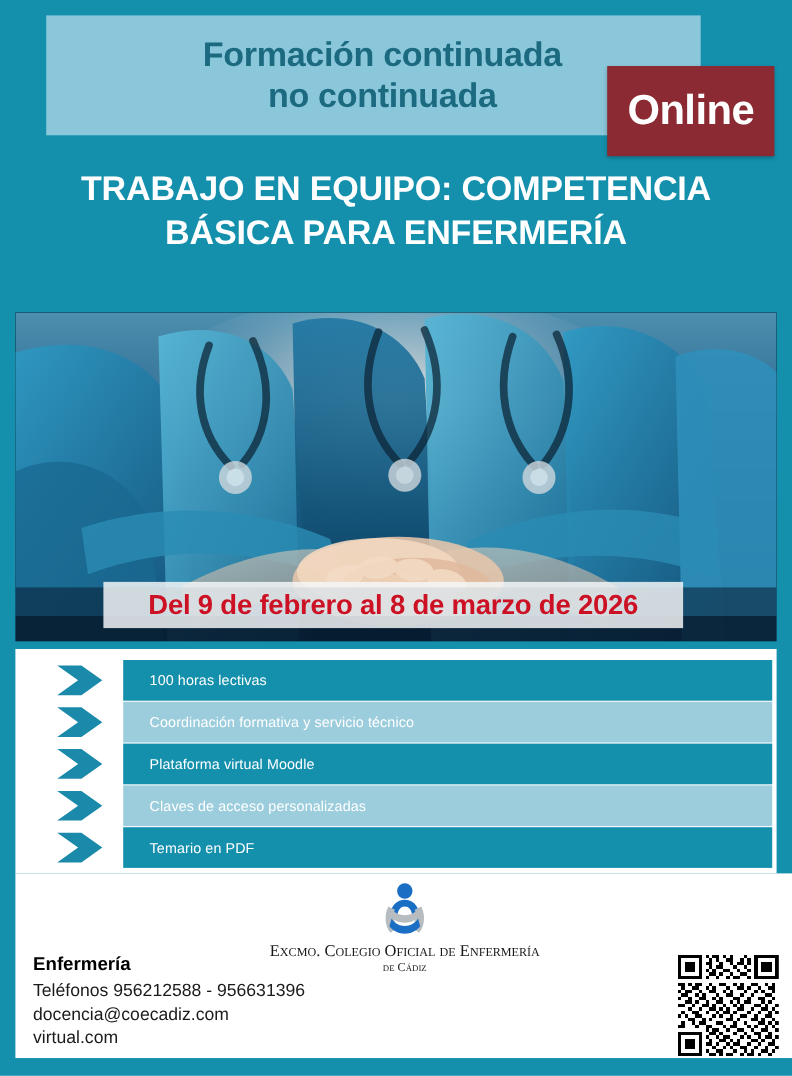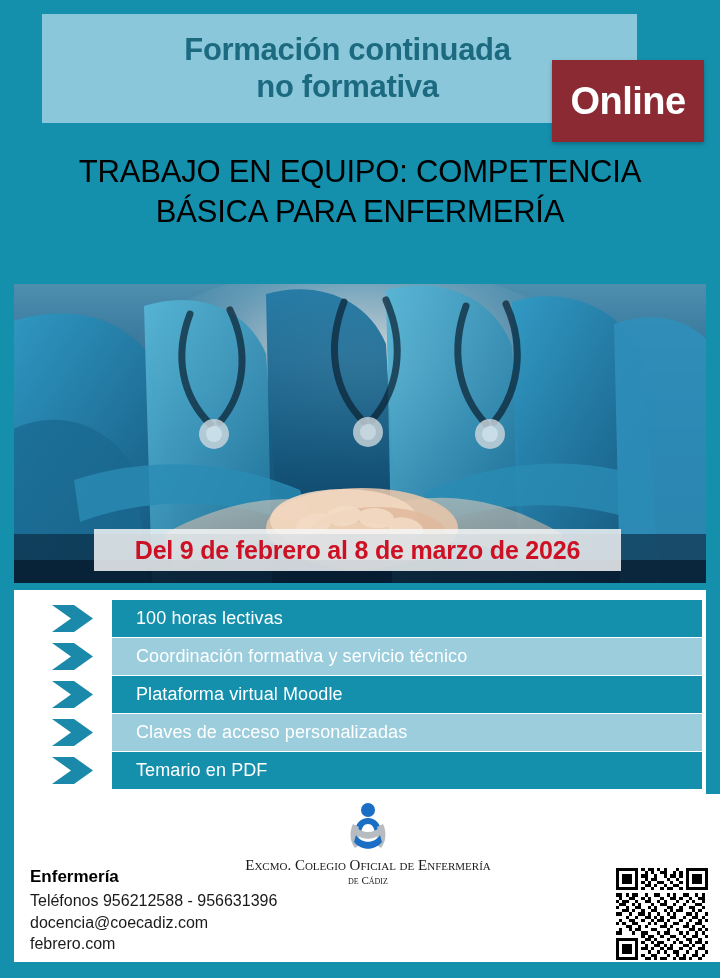--- a/index.html
+++ b/index.html
@@ -75,23 +75,23 @@
   }
 
   .main-title {
     position: absolute;
     left: 0;
     top: 152px;
     width: 720px;
     text-align: center;
   }
   .main-title .t-line {
-    color: #000000;
+    color: #ffffff;
     font-size: 31px;
-    font-weight: normal;
+    font-weight: bold;
     letter-spacing: -0.2px;
     line-height: 1.28;
     white-space: nowrap;
   }
 
   
   .photo-wrap {
     position: absolute;
     left: 14px;
     top: 284px;
@@ -159,21 +159,21 @@
     display: flex;
     align-items: center;
     padding-left: 24px;
     box-sizing: border-box;
   }
   .feat-bar.dark  { background: #1490ad; }
   .feat-bar.light { background: #9ccddd; }
 
   .feat-label {
     color: #ffffff;
-    font-size: 18px;
+    font-size: 13px;
     font-weight: normal;
     letter-spacing: 0.1px;
     white-space: nowrap;
   }
 
   
   .footer-zone {
     position: absolute;
     left: 14px;
     top: 794px;
@@ -240,21 +240,21 @@
 </style>
 </head>
 <body>
 
 <div class="poster">
 
   <div class="header-zone">
 
     <div class="header-box">
       <div class="header-line">Formación continuada</div>
-      <div class="header-line">no formativa</div>
+      <div class="header-line">no continuada</div>
     </div>
 
     <div class="online-badge">
       <span>Online</span>
     </div>
 
     <div class="main-title">
       <div class="t-line">TRABAJO EN EQUIPO: COMPETENCIA</div>
       <div class="t-line">BÁSICA PARA ENFERMERÍA</div>
     </div>
@@ -422,21 +422,21 @@
         <path d="M14,33 C19,42 33,42 38,33 L40,40 C33,49 19,49 12,40 Z" fill="#1a6fc4"></path>
       </svg>
       <div class="logo-text-1">Excmo. Colegio Oficial de Enfermería</div>
       <div class="logo-text-2">de Cádiz</div>
     </div>
 
     <div class="info-block">
       <div class="info-heading">Enfermería</div>
       <div class="info-line">Teléfonos 956212588 - 956631396</div>
       <div class="info-line">docencia@coecadiz.com</div>
-      <div class="info-line">febrero.com</div>
+      <div class="info-line">virtual.com</div>
     </div>
 
     <div class="qr-block">
       <svg viewBox="0 0 29 29" shape-rendering="crispEdges">
         <rect width="29" height="29" fill="#ffffff"></rect>
         <g fill="#000000">
           <path d="M0,0h7v7h-7z"></path>
             <path d="M1,1h5v5h-5z" fill="#fff"></path>
             <path d="M2,2h3v3h-3z"></path>
           <path d="M22,0h7v7h-7z"></path>

